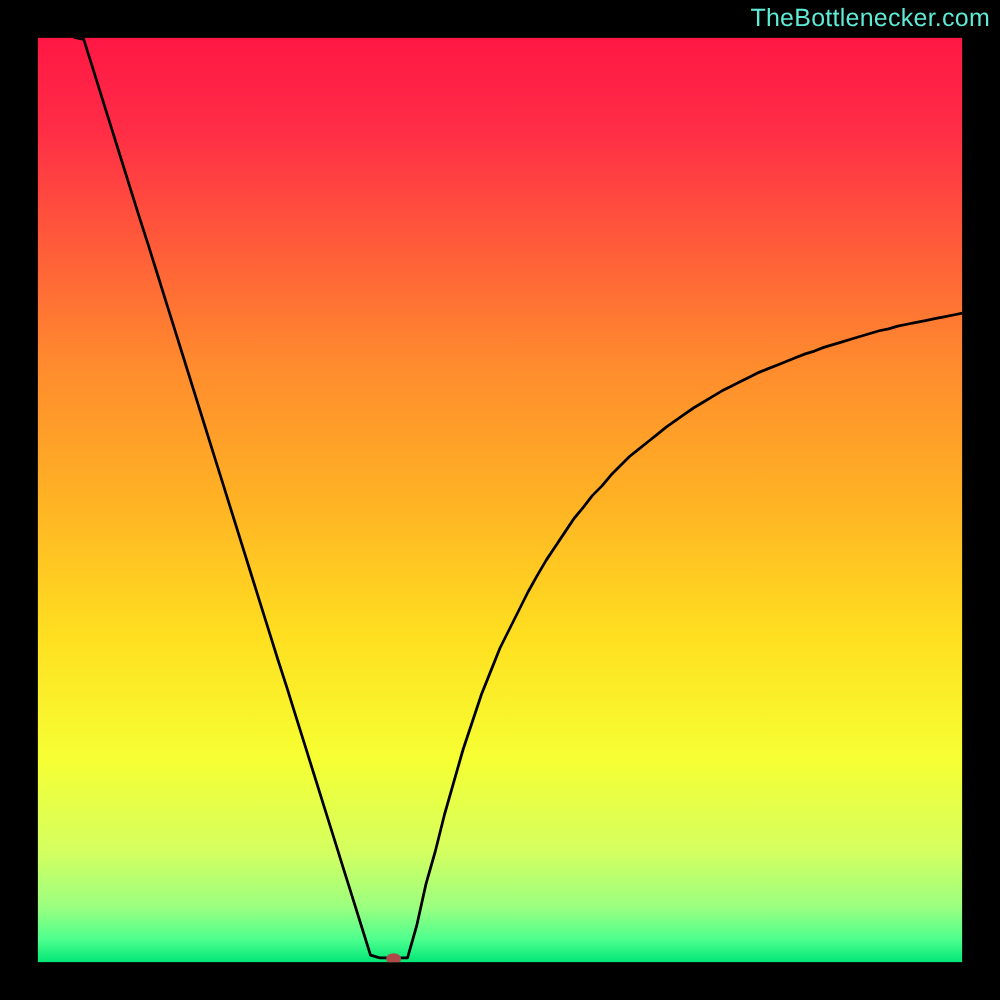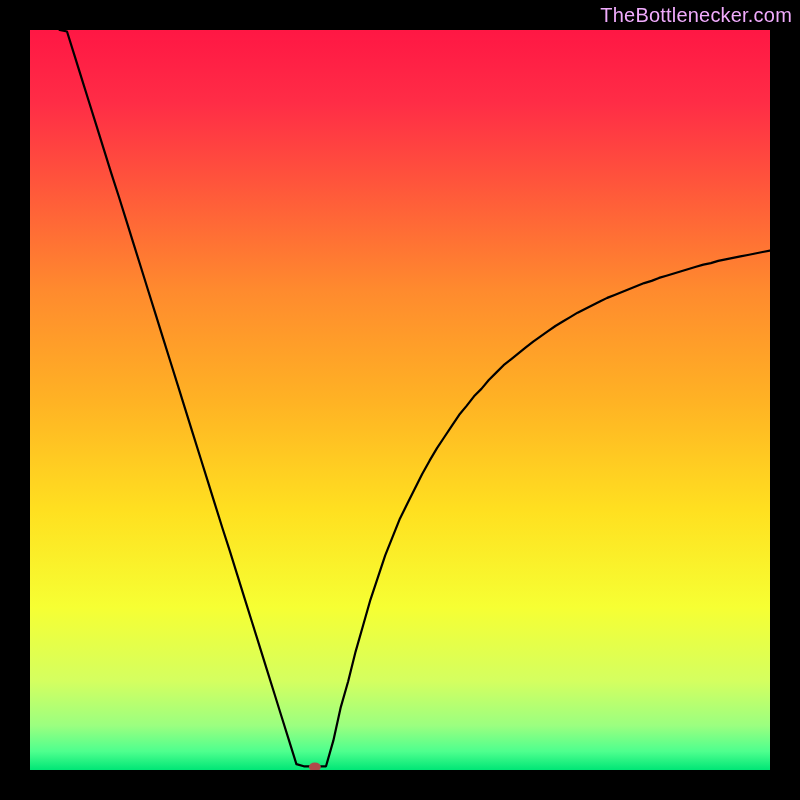--- a/index.html
+++ b/index.html
@@ -21,21 +21,21 @@
     left: 30px;
     top: 30px;
     width: 740px;
     height: 740px;
     overflow: hidden;
   }
   .watermark {
     position: absolute;
     top: 4px;
     right: 8px;
-    color: #f0abfc;
+    color: #5eead4;
     font-size: 20px;
     font-weight: 500;
     letter-spacing: 0.2px;
     font-family: Arial, sans-serif;
     z-index: 5;
   }
 </style>
 </head>
 <body>
 

